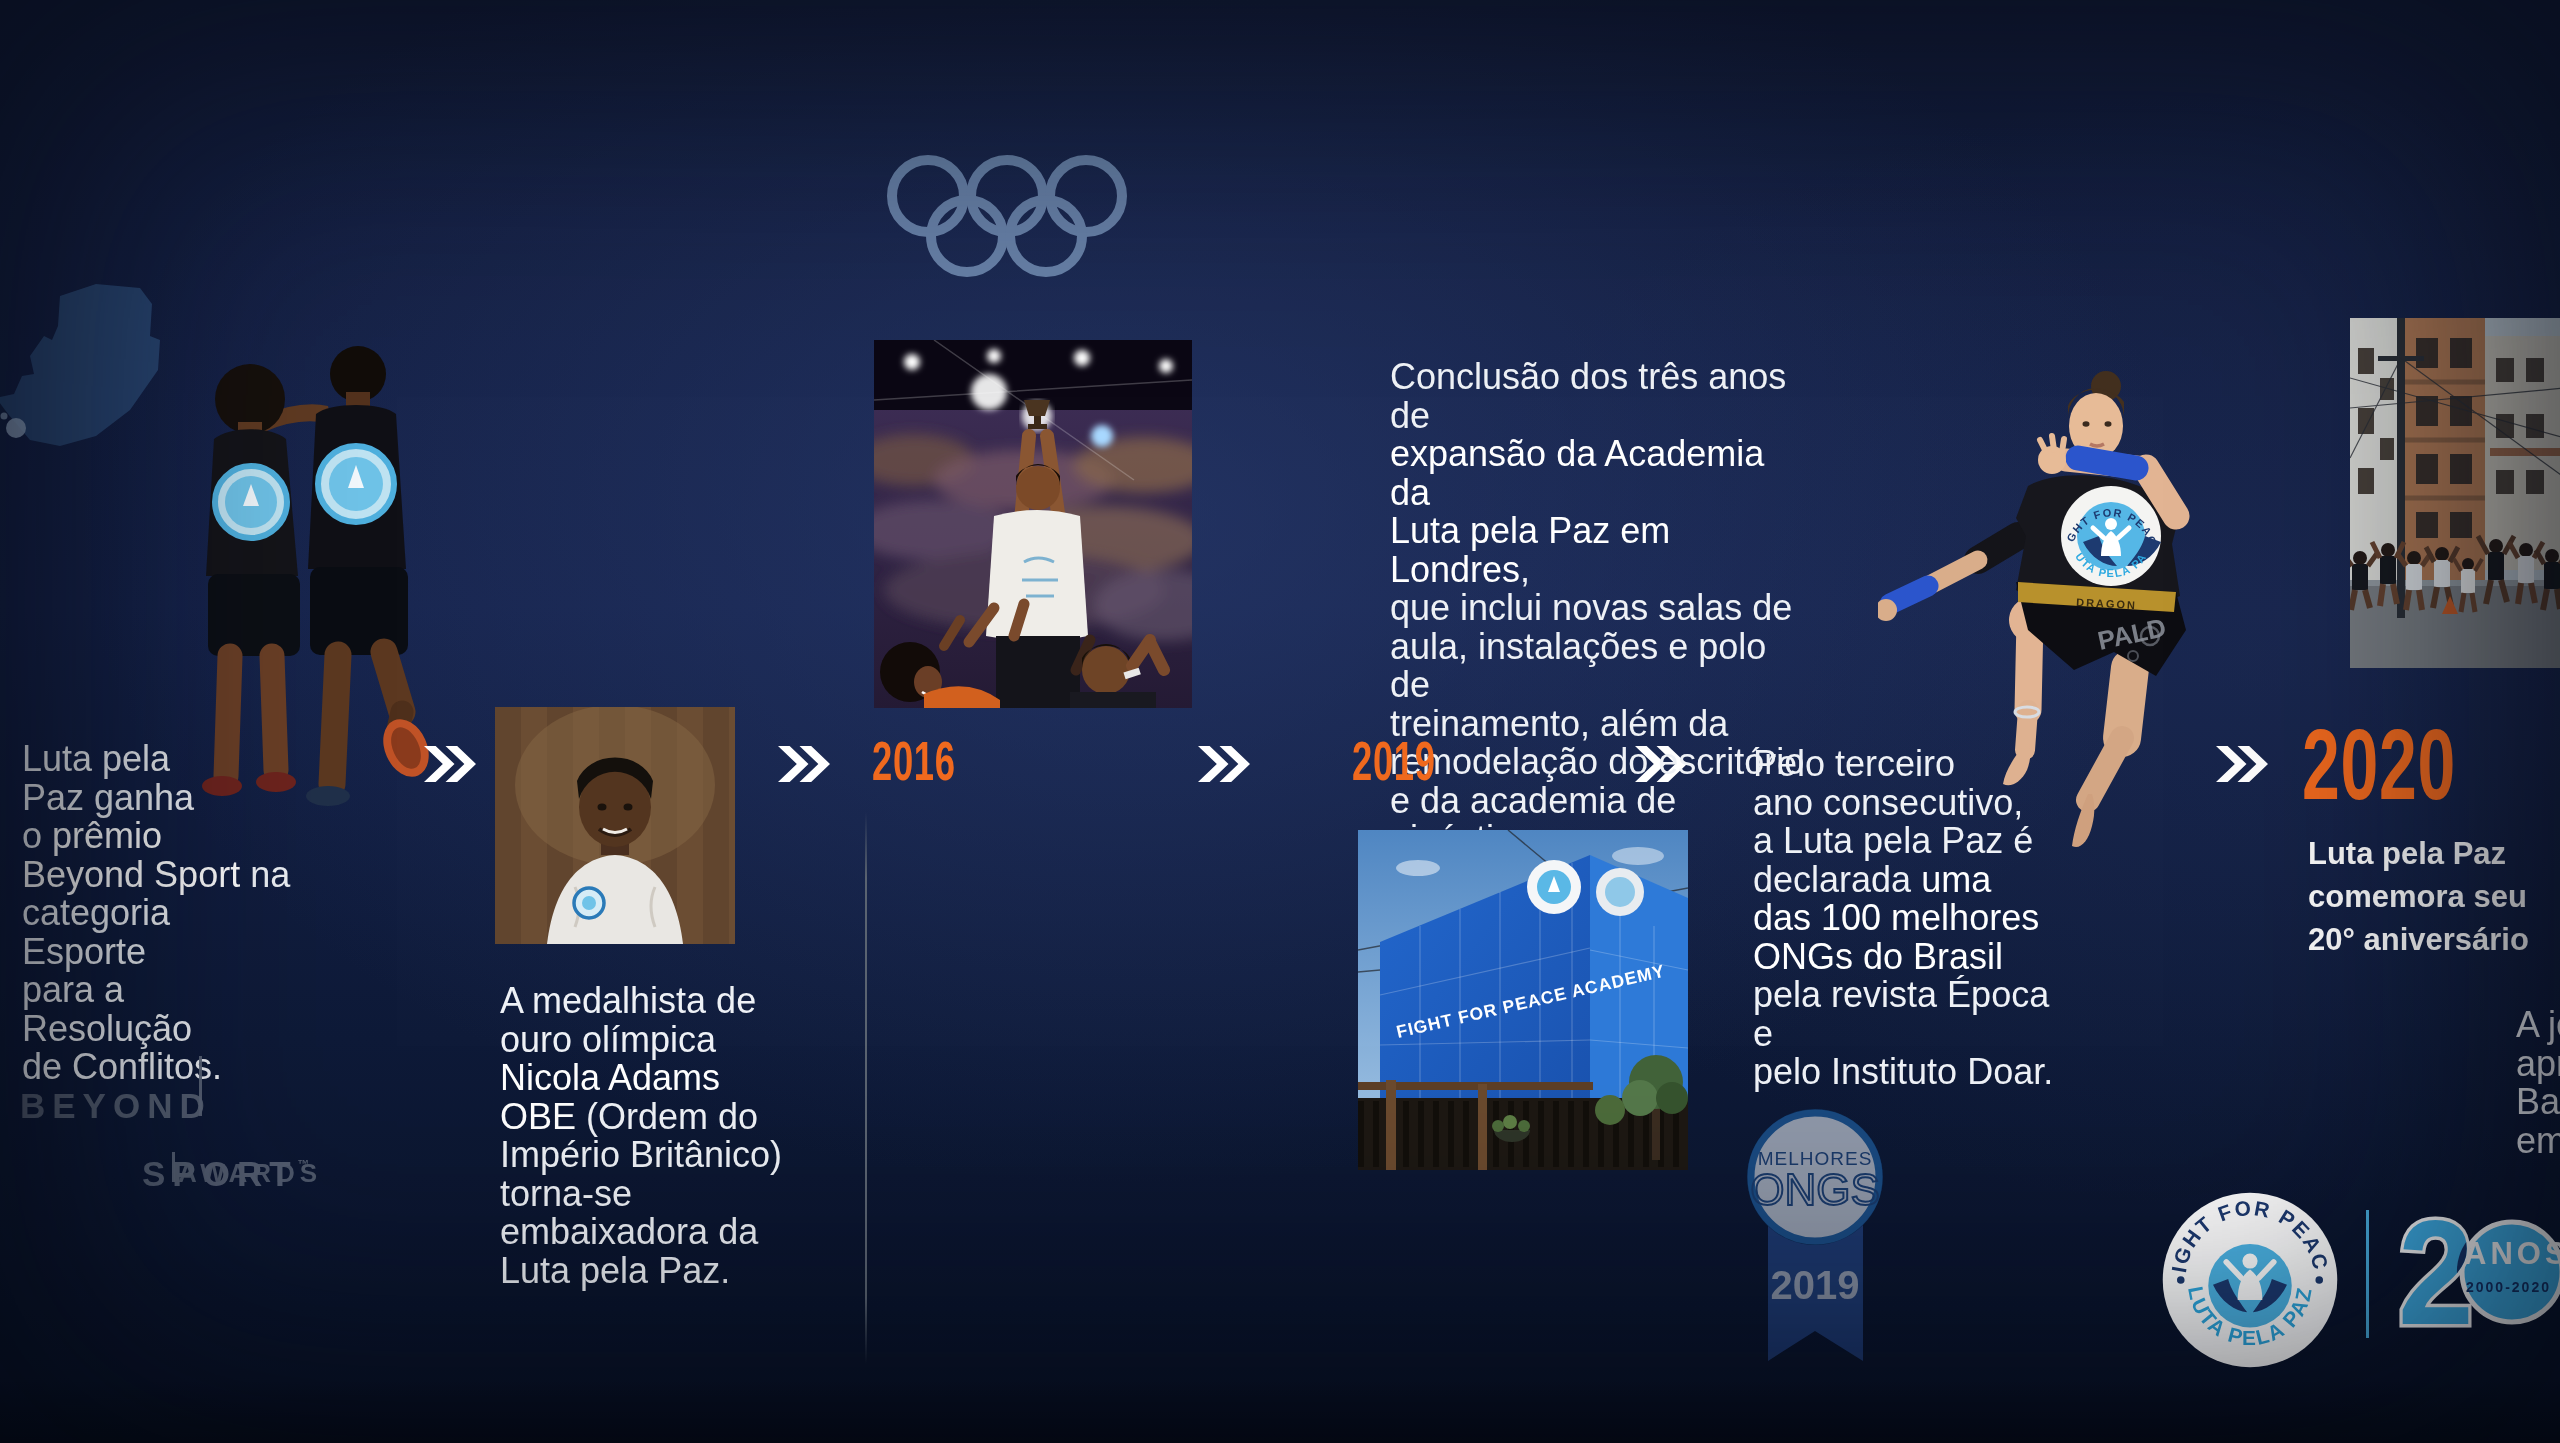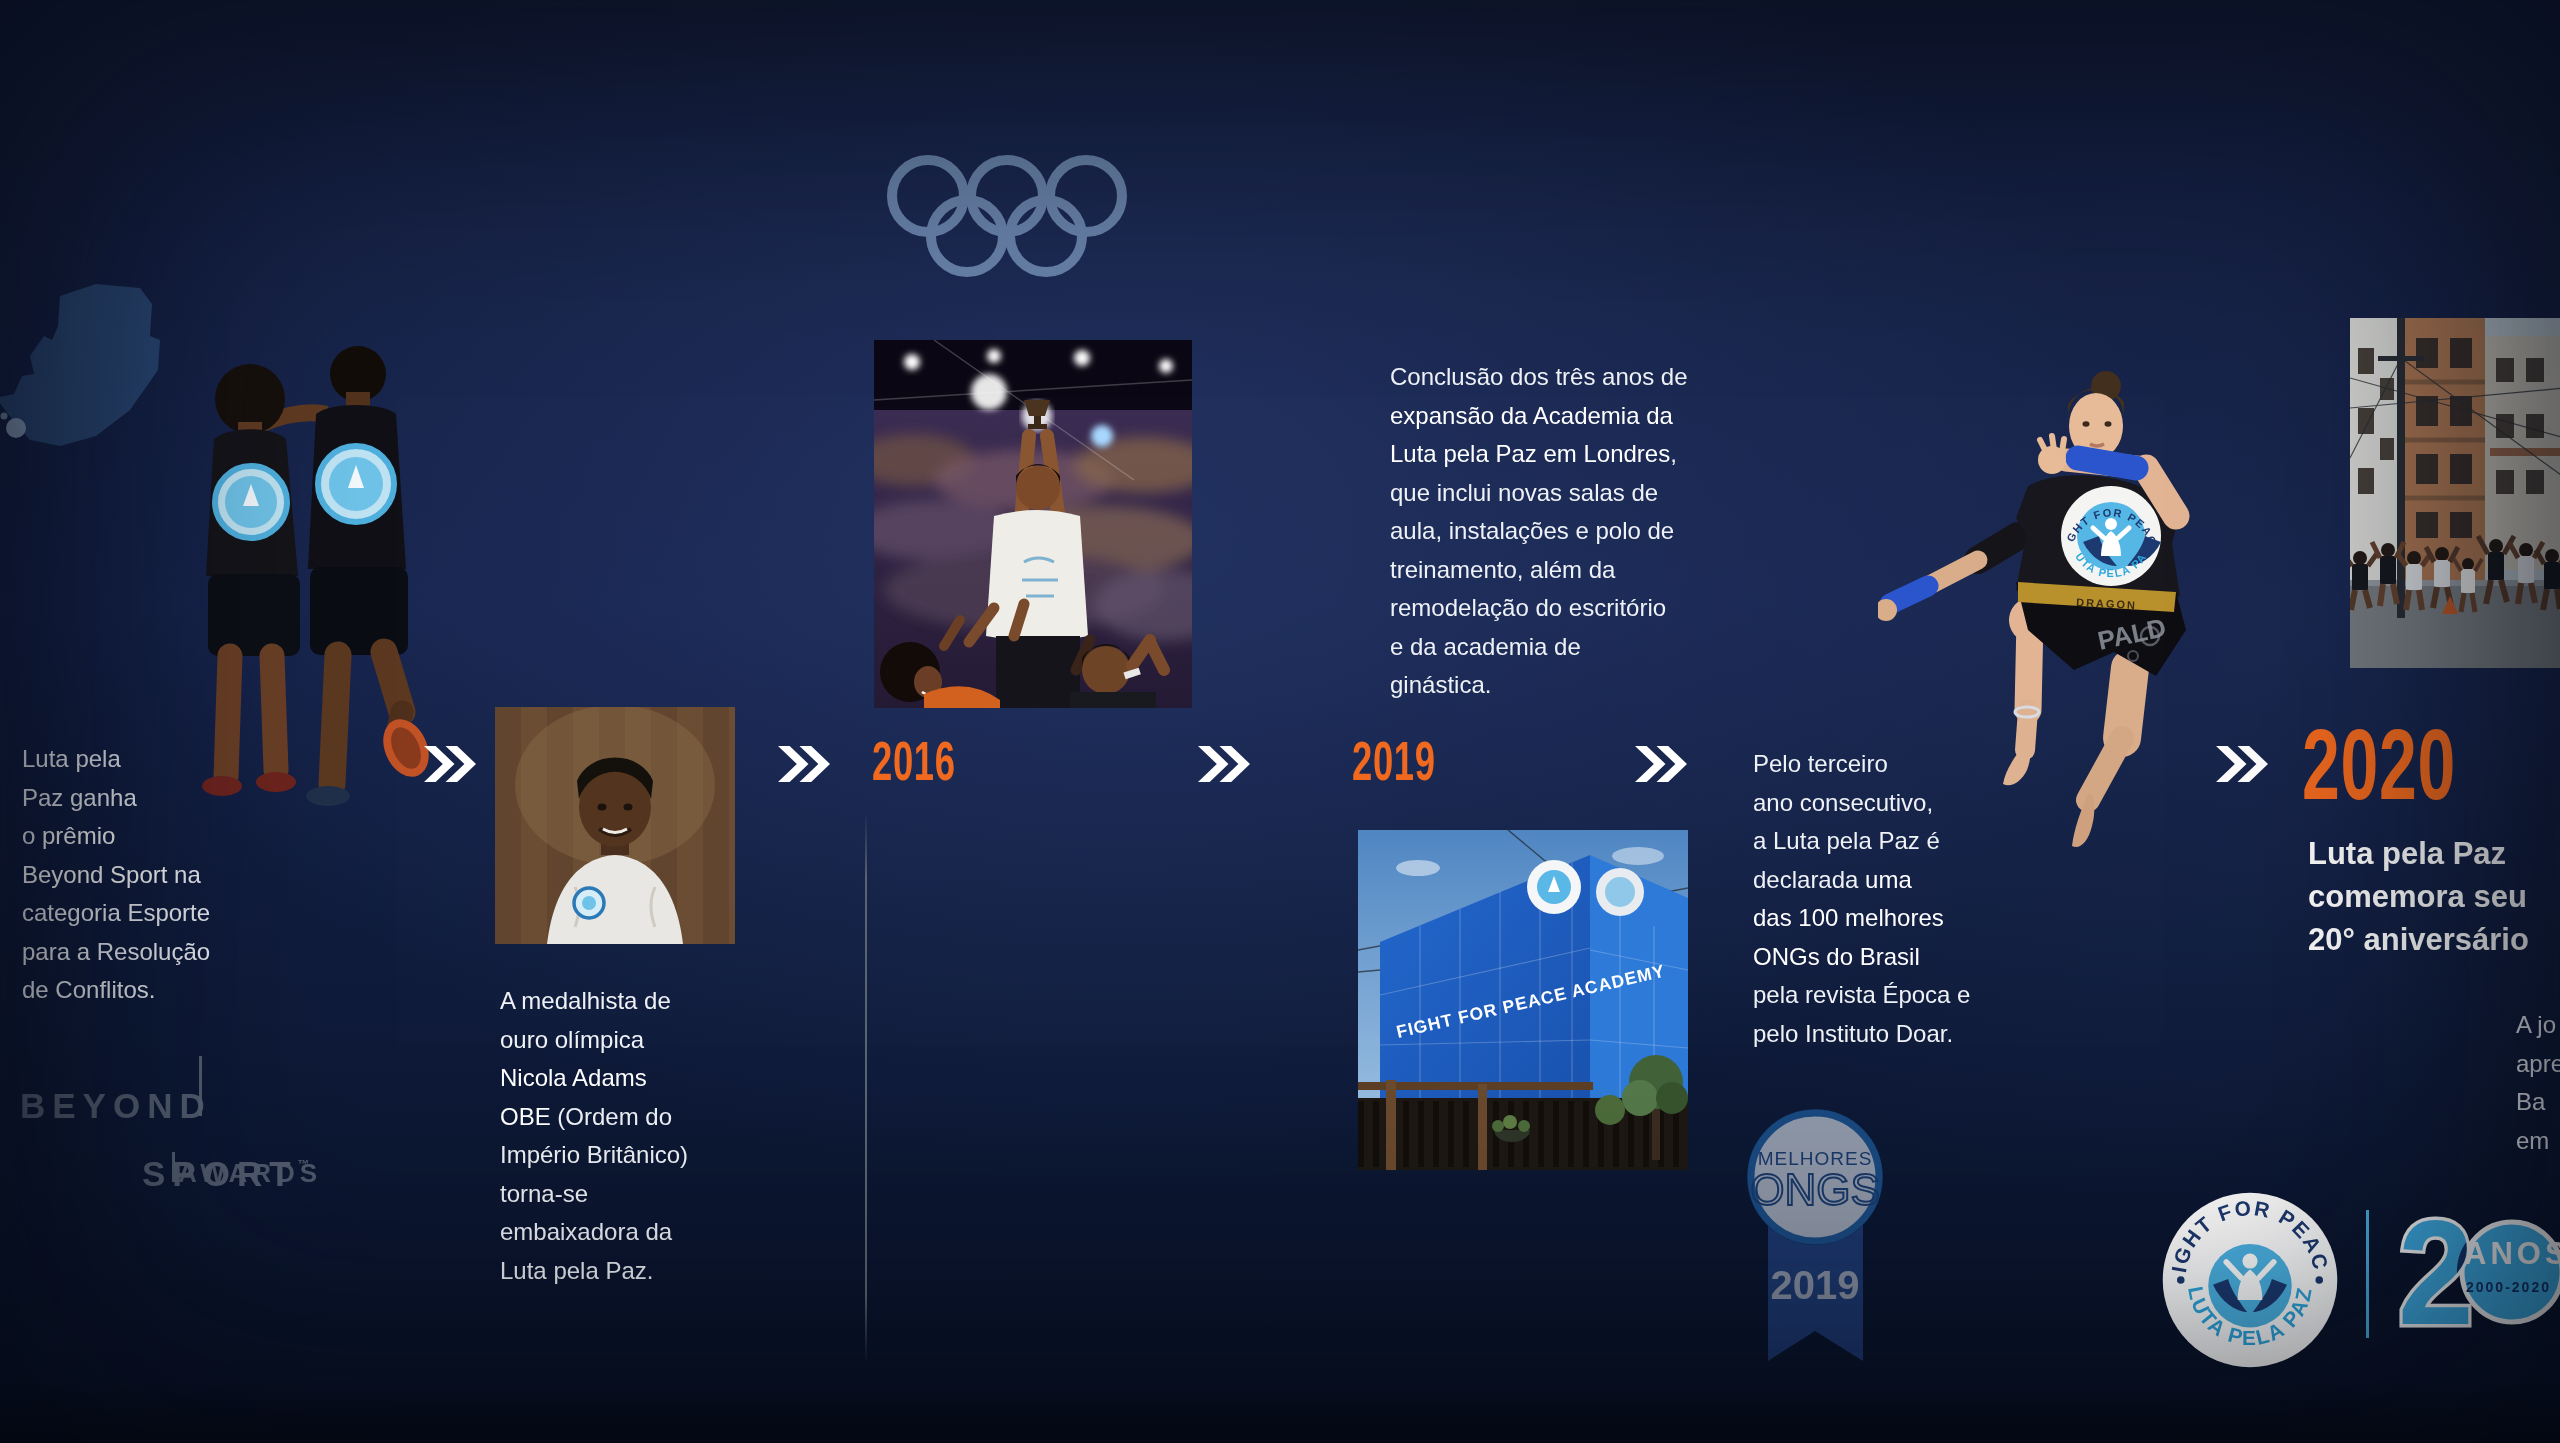--- a/index.html
+++ b/index.html
@@ -6,21 +6,21 @@
   .stage{
     position:relative;width:2560px;height:1443px;overflow:hidden;
     font-family:"Liberation Sans",sans-serif;color:#eef1f6;
     background:
       radial-gradient(1500px 950px at 44% 36%, rgba(45,64,118,.55), rgba(45,64,118,0) 70%),
       radial-gradient(1200px 800px at 88% 45%, rgba(36,52,96,.35), rgba(36,52,96,0) 70%),
       linear-gradient(180deg,#131d3c 0%,#15224a 42%,#0e1a38 72%,#081126 100%);
   }
   .stage::after{content:"";position:absolute;inset:0;box-shadow:inset 0 0 320px 90px rgba(3,6,14,.62);pointer-events:none;}
   .abs{position:absolute;}
-  .txt{position:absolute;font-size:24px;line-height:38.5px;white-space:pre-line;color:#eef1f6;}
+  .txt{position:absolute;font-size:36px;line-height:38.5px;white-space:pre-line;color:#eef1f6;}
   .txt .b{font-weight:normal;color:#ffffff;}
   .year{position:absolute;font-weight:bold;color:#f0691e;line-height:1;transform:scaleX(.65);transform-origin:left top;}
   .y-sm{font-size:56px;letter-spacing:1px;}
   .y-lg{font-size:100px;transform:scaleX(.68);letter-spacing:1px;}
   .bold-cap{font-weight:bold;font-size:31px;line-height:43px;white-space:pre-line;color:#fff;}
   .vline{position:absolute;width:2px;background:linear-gradient(180deg,rgba(90,99,112,0),#5a6370 12%,#5a6370 88%,rgba(90,99,112,0));}
   .chev{position:absolute;width:52px;height:36px;}
   .bs{position:absolute;color:#5c6678;font-weight:bold;opacity:.92;}
   .bs-l1{font-size:35px;letter-spacing:7px;}
   .bs-l2{font-size:35px;letter-spacing:7px;}

